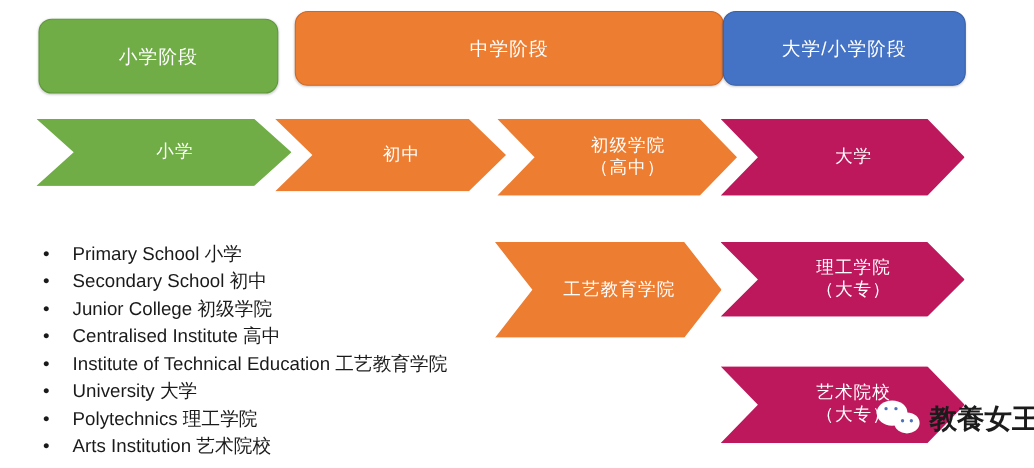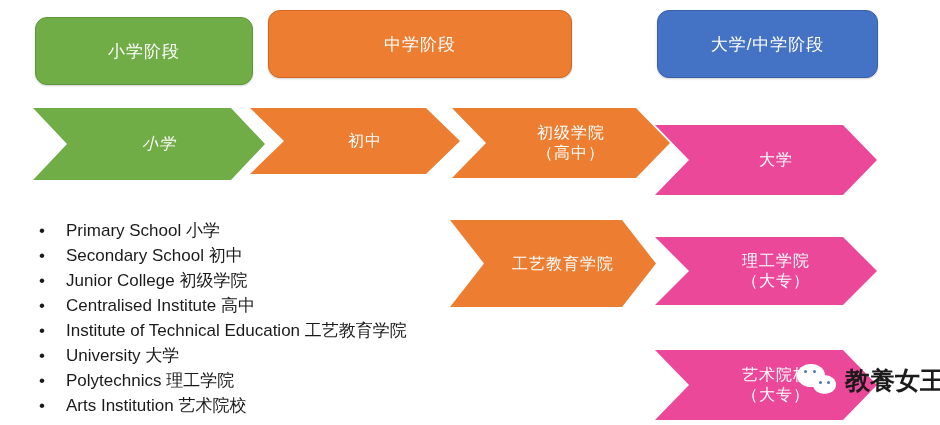--- a/index.html
+++ b/index.html
@@ -50,21 +50,21 @@
     color: #ffffff;
     font-size: 16px;
     line-height: 1.25;
     text-align: center;
     letter-spacing: 1px;
     -webkit-clip-path: polygon(0% 0%, calc(100% - 34px) 0%, 100% 50%, calc(100% - 34px) 100%, 0% 100%, 34px 50%);
     clip-path: polygon(0% 0%, calc(100% - 34px) 0%, 100% 50%, calc(100% - 34px) 100%, 0% 100%, 34px 50%);
   }
   .chev-green  { background: #70AD47; }
   .chev-orange { background: #ED7D31; }
-  .chev-blue   { background: #ec4899; margin-top: 17px; }
+  .chev-blue   { background: #be185d; }
   .chev-label { padding-left: 20px; }
 
   
   #bullet-list {
     position: absolute;
     left: 30px;
     top: 218px;
     width: 470px;
     margin: 0;
     padding: 0;
@@ -134,29 +134,29 @@
 </style>
 </head>
 <body>
 
 <div id="stage">
 
   <div class="stage-pill pill-green" style="left:35px; top:10px; width:218px; height:68px;margin-top:7px;">
     <span>小学阶段</span>
   </div>
 
-  <div class="stage-pill pill-orange" style="left:268px; top:10px; width:304px; height:68px;">
+  <div class="stage-pill pill-orange" style="left:268px; top:10px; width:390px; height:68px;">
     <span>中学阶段</span>
   </div>
 
   <div class="stage-pill pill-blue" style="left:657px; top:10px; width:221px; height:68px;">
-    <span>大学/中学阶段</span>
-  </div>
-
-  <div class="chev chev-green" style="left:33px; top:108px; width:232px; height:72px;font-style:italic;">
+    <span>大学/小学阶段</span>
+  </div>
+
+  <div class="chev chev-green" style="left:33px; top:108px; width:232px; height:61px;">
     <div class="chev-label">
       <div>小学</div>
     </div>
   </div>
 
   <div class="chev chev-orange" style="left:250px; top:108px; width:210px; height:66px;">
     <div class="chev-label">
       <div>初中</div>
     </div>
   </div>

